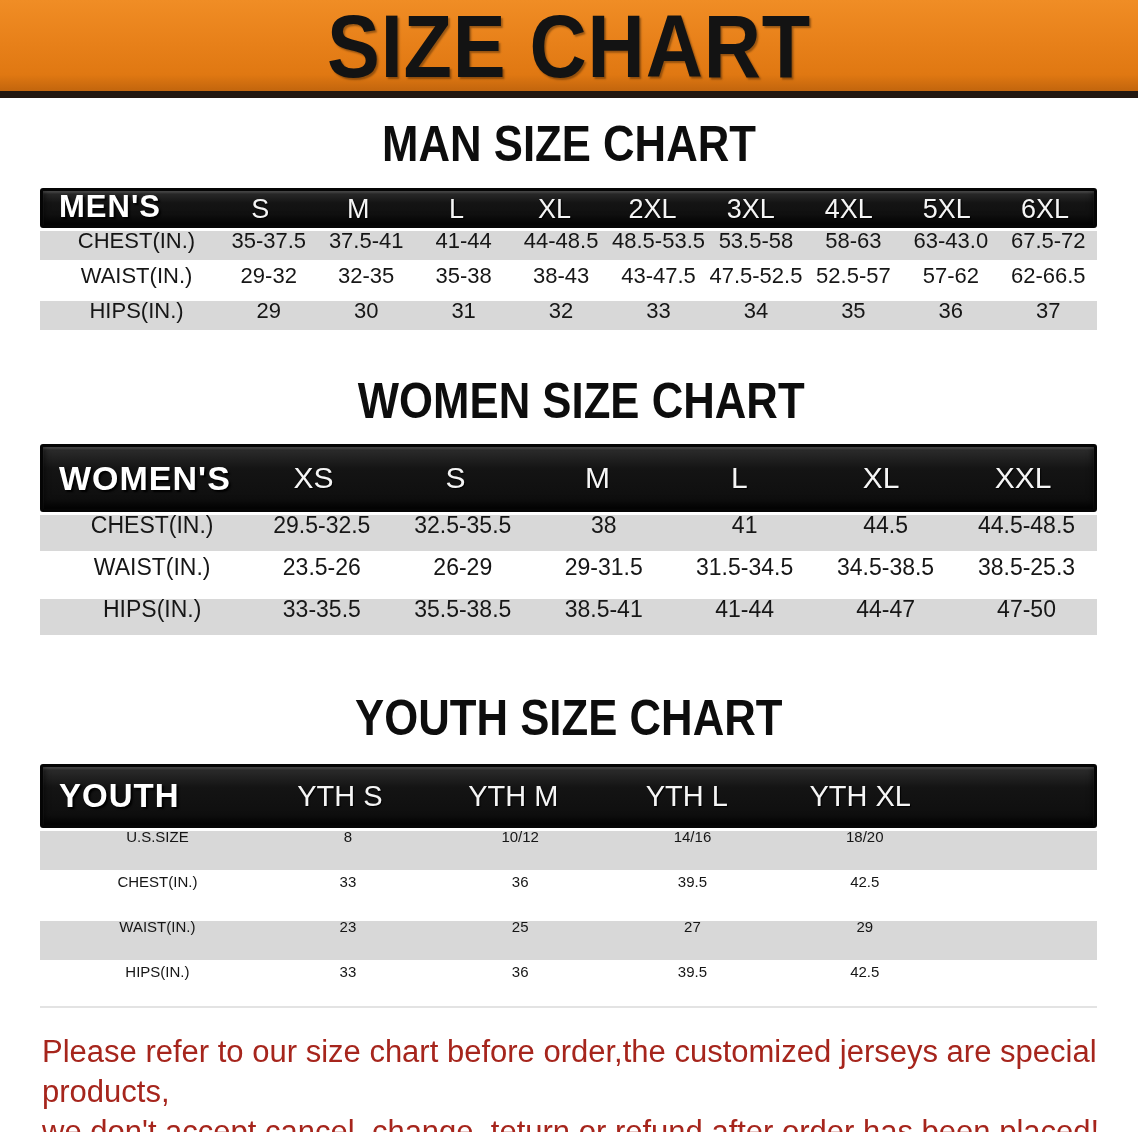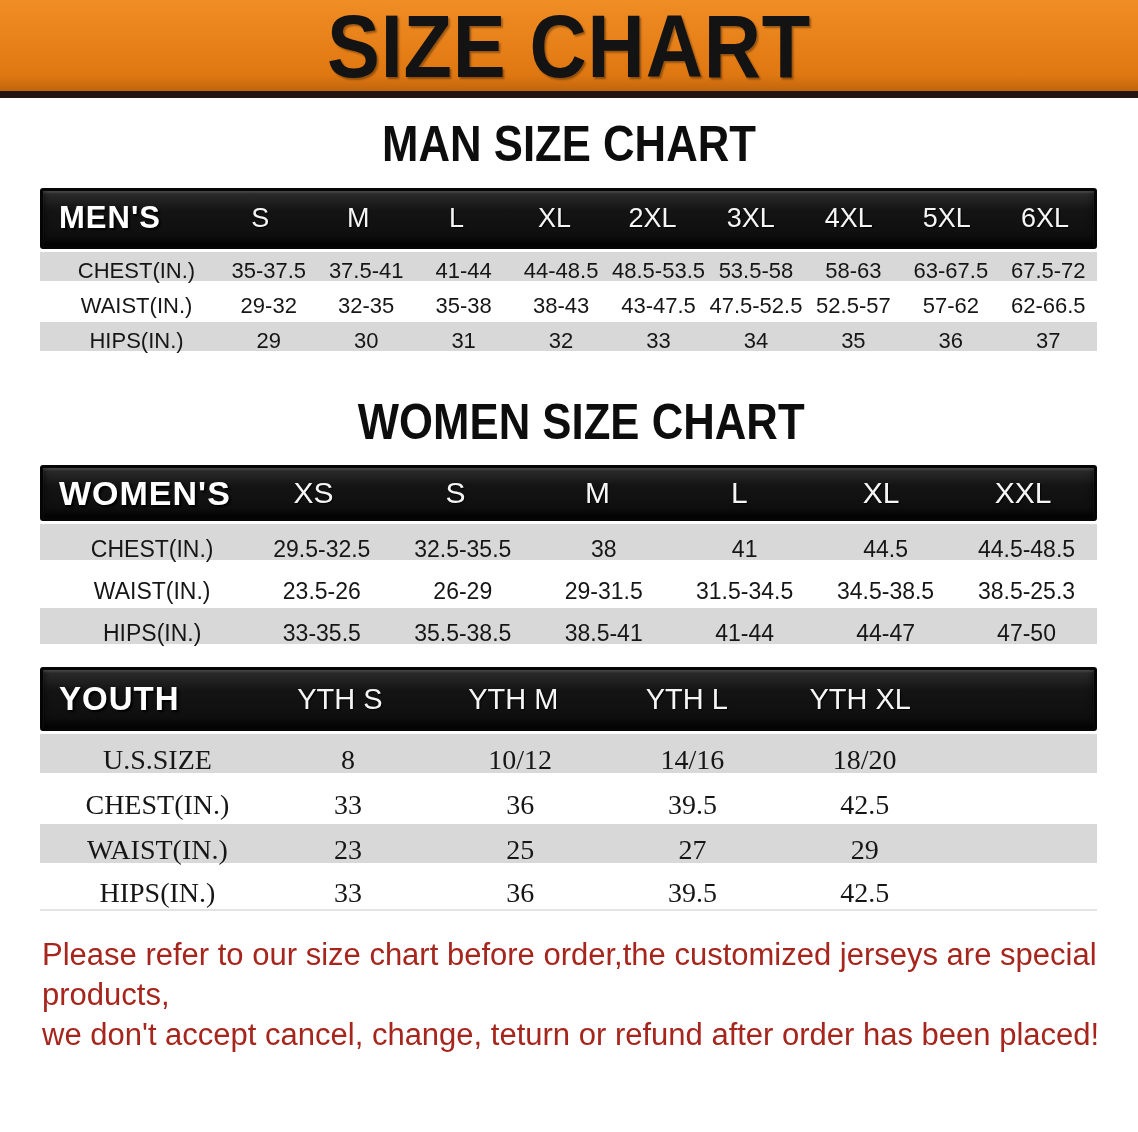--- a/index.html
+++ b/index.html
@@ -40,41 +40,41 @@
   .table-women{margin-top:18px;}
   .table-youth{margin-top:20px;}
 
   .header-row{
     display:flex;align-items:center;
     background:linear-gradient(180deg,#2e2e2e 0%,#141414 35%,#0d0d0d 100%);
     border:3px solid #050505;border-radius:3px;
     box-shadow:inset 0 2px 2px rgba(255,255,255,0.12), inset 0 -5px 7px rgba(0,0,0,0.85);
     color:#f5f5f5;
   }
-  .table-men  .header-row{height:61px;}
-  .table-women .header-row{height:56px;}
+  .table-men  .header-row{height:40px;align-items:flex-end;}
+  .table-women .header-row{height:68px;}
   .table-youth .header-row{height:64px;}
 
   .header-label{
     text-align:left;padding-left:16px;font-weight:bold;letter-spacing:1px;
     color:#ffffff;text-shadow:2px 2px 2px #000;
   }
   .table-men  .header-label{flex:0 0 16%;font-size:31px;}
   .table-women .header-label{flex:0 0 19%;font-size:34px;}
   .table-youth .header-label{flex:0 0 20%;font-size:33px;}
 
   .header-cell{flex:1;text-align:center;font-weight:normal;text-shadow:1px 1px 1px #000;}
   .table-men  .header-cell{font-size:27px;}
   .table-women .header-cell{font-size:30px;}
   .table-youth .header-cell{font-size:29px;}
 
-  .data-row{display:flex;align-items:flex-end;white-space:nowrap;padding-left:13px;}
+  .data-row{display:flex;align-items:flex-start;white-space:nowrap;padding-left:13px;}
   .table-men  .data-row{height:35px;font-size:22px;}
   .table-women .data-row{height:42px;font-size:23px;}
-  .table-youth .data-row{height:45px;font-size:28px;font-family:Liberation Serif, serif;}
+  .table-youth .data-row{height:45px;font-size:15px;}
 
   .row-label{text-align:center;color:#161616;}
   .table-men  .row-label{flex:0 0 16%;}
   .table-women .row-label{flex:0 0 19%;}
   .table-youth .row-label{flex:0 0 20%;}
   .cell{flex:1;text-align:center;color:#161616;}
 
   .stripe{
     background:var(--stripe-gray);
     box-shadow:inset 0 3px 0 #ffffff, inset 0 -3px 0 #ffffff;
@@ -119,21 +119,21 @@
         </div>
         <div class="data-row stripe">
           <div class="row-label">CHEST(IN.)</div>
           <div class="cell">35-37.5</div>
           <div class="cell">37.5-41</div>
           <div class="cell">41-44</div>
           <div class="cell">44-48.5</div>
           <div class="cell">48.5-53.5</div>
           <div class="cell">53.5-58</div>
           <div class="cell">58-63</div>
-          <div class="cell">63-67.5</div>
+          <div class="cell">63-43.0</div>
           <div class="cell">67.5-72</div>
         </div>
         <div class="data-row">
           <div class="row-label">WAIST(IN.)</div>
           <div class="cell">29-32</div>
           <div class="cell">32-35</div>
           <div class="cell">35-38</div>
           <div class="cell">38-43</div>
           <div class="cell">43-47.5</div>
           <div class="cell">47.5-52.5</div>
@@ -194,20 +194,23 @@
           <div class="cell">35.5-38.5</div>
           <div class="cell">38.5-41</div>
           <div class="cell">41-44</div>
           <div class="cell">44-47</div>
           <div class="cell">47-50</div>
         </div>
       </div>
   </section>
 
   <section>
+    <div class="section-title title-youth">
+      <span>YOUTH SIZE CHART</span>
+    </div>
     <div class="size-table table-youth">
         <div class="header-row">
           <div class="header-label">YOUTH</div>
           <div class="header-cell">YTH S</div>
           <div class="header-cell">YTH M</div>
           <div class="header-cell">YTH L</div>
           <div class="header-cell">YTH XL</div>
         </div>
         <div class="data-row stripe">
           <div class="row-label">U.S.SIZE</div>

